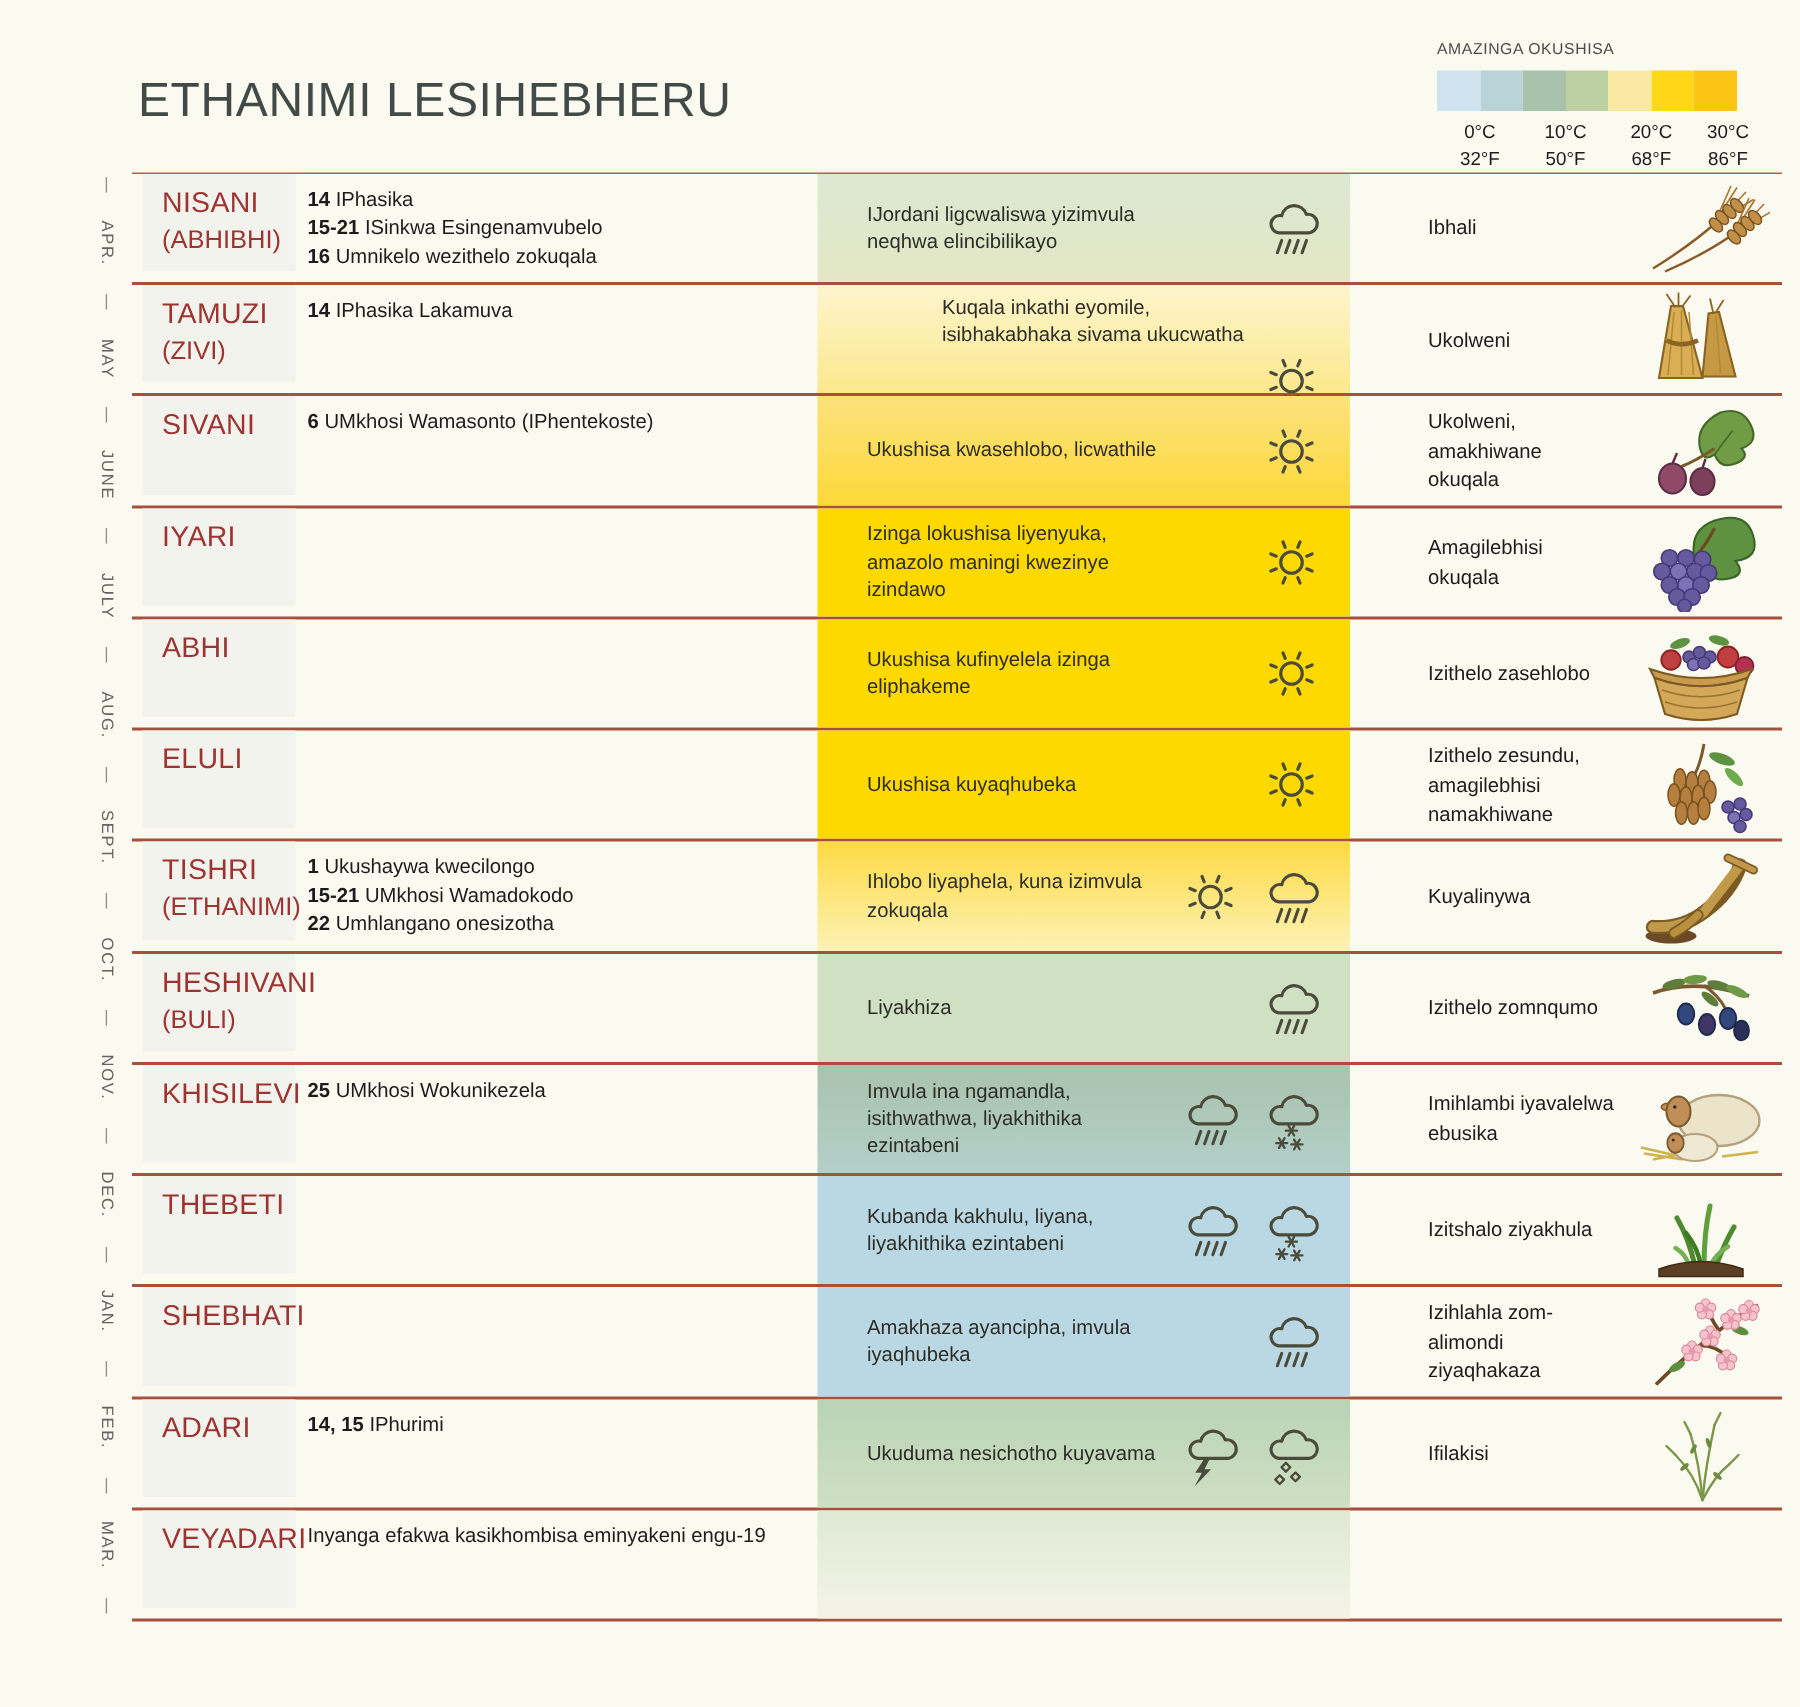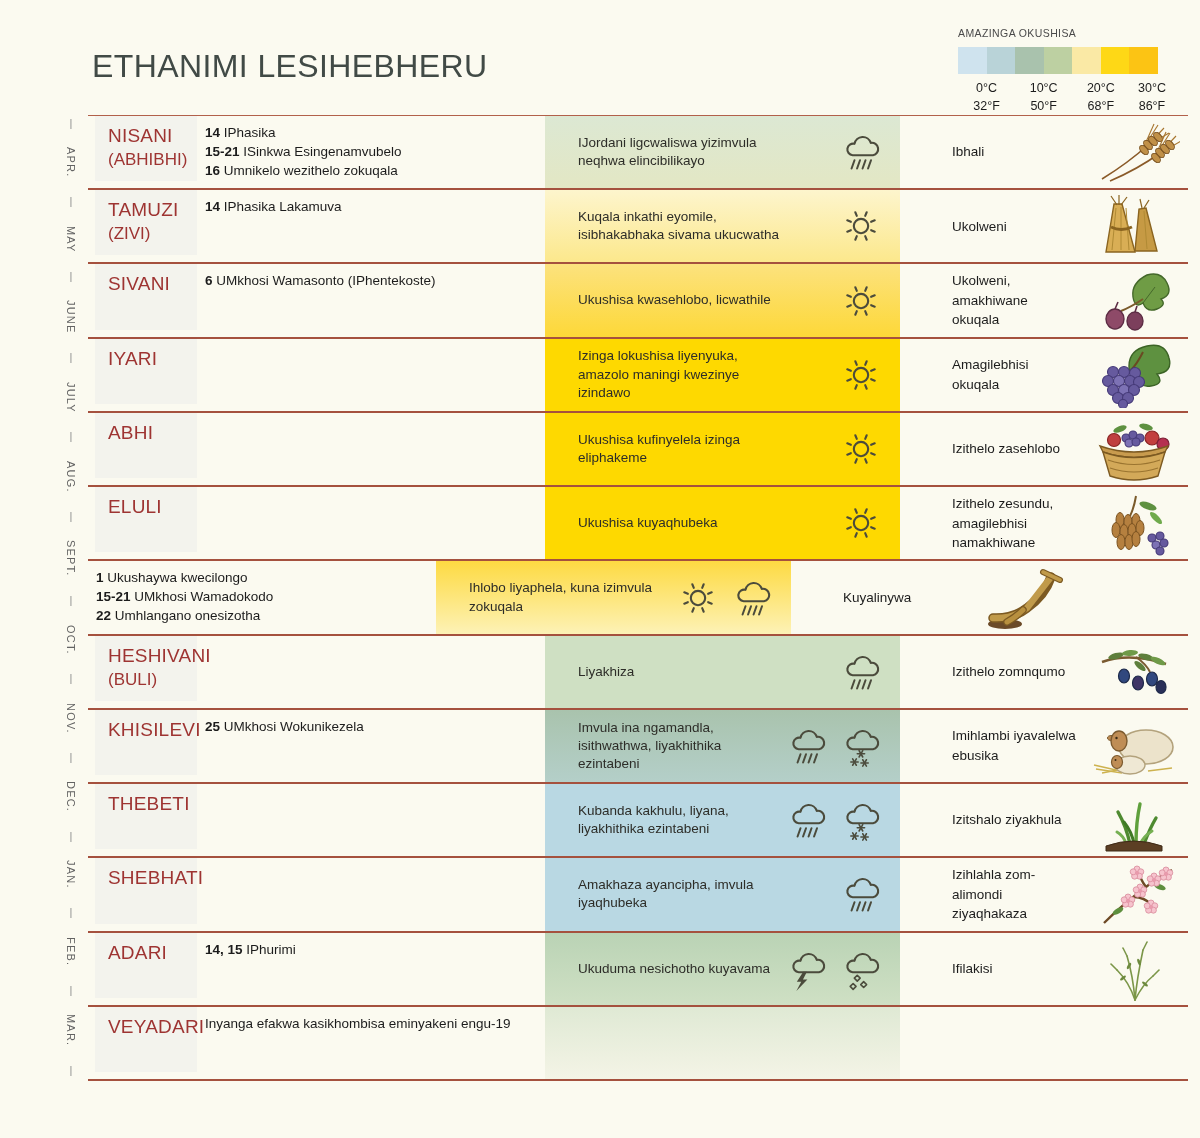--- a/index.html
+++ b/index.html
@@ -186,21 +186,21 @@
     <div class="row">
       <div class="col-month">
         <div class="month-panel">
           <div class="month-name">TAMUZI</div>
           <div class="month-alt">(ZIVI)</div>
         </div>
       </div>
       <div class="col-fest">
         <div class="fest"><b>14 </b>IPhasika Lakamuva</div>
       </div>
-      <div class="col-weather" style="background: linear-gradient(rgb(253, 245, 205), rgb(252, 232, 140));">
+      <div class="col-weather" style="background: linear-gradient(rgb(253, 245, 205), rgb(252, 232, 140)); flex-direction: column;">
         <div class="weather-text">Kuqala inkathi eyomile, isibhakabhaka sivama ukucwatha</div>
         <div class="weather-icons">
           <span class="wicon">
             <svg width="42" height="42" viewBox="0 0 48 48">
               <g stroke="#4b4b3c" stroke-width="2.4" stroke-linecap="round" fill="none">
                 <circle cx="24" cy="24" r="8.2"></circle>
                 <line x1="35.6" y1="28.8" x2="39.7" y2="30.5"></line>
                 <line x1="28.8" y1="35.6" x2="30.5" y2="39.7"></line>
                 <line x1="19.2" y1="35.6" x2="17.5" y2="39.7"></line>
                 <line x1="12.4" y1="28.8" x2="8.3" y2="30.5"></line>
@@ -438,20 +438,26 @@
             <circle cx="62" cy="48" r="4" fill="#665a9e" stroke="#453a78" stroke-width="1.1"></circle>
             <circle cx="70" cy="46" r="4" fill="#665a9e" stroke="#453a78" stroke-width="1.1"></circle>
             <circle cx="66" cy="55" r="4" fill="#7d72b5" stroke="#453a78" stroke-width="1.1"></circle>
             <circle cx="74" cy="53" r="4" fill="#665a9e" stroke="#453a78" stroke-width="1.1"></circle>
             <circle cx="70" cy="61" r="4" fill="#665a9e" stroke="#453a78" stroke-width="1.1"></circle>
           </svg>
         </span>
       </div>
     </div>
     <div class="row">
+      <div class="col-month">
+        <div class="month-panel">
+          <div class="month-name">TISHRI</div>
+          <div class="month-alt">(ETHANIMI)</div>
+        </div>
+      </div>
       <div class="col-fest">
         <div class="fest"><b>1 </b>Ukushaywa kwecilongo</div>
         <div class="fest"><b>15-21 </b>UMkhosi Wamadokodo</div>
         <div class="fest"><b>22 </b>Umhlangano onesizotha</div>
       </div>
       <div class="col-weather" style="background: linear-gradient(rgb(253, 218, 66), rgb(253, 242, 182));">
         <div class="weather-text">Ihlobo liyaphela, kuna izimvula zokuqala</div>
         <div class="weather-icons">
           <span class="wicon">
             <svg width="42" height="42" viewBox="0 0 48 48">

